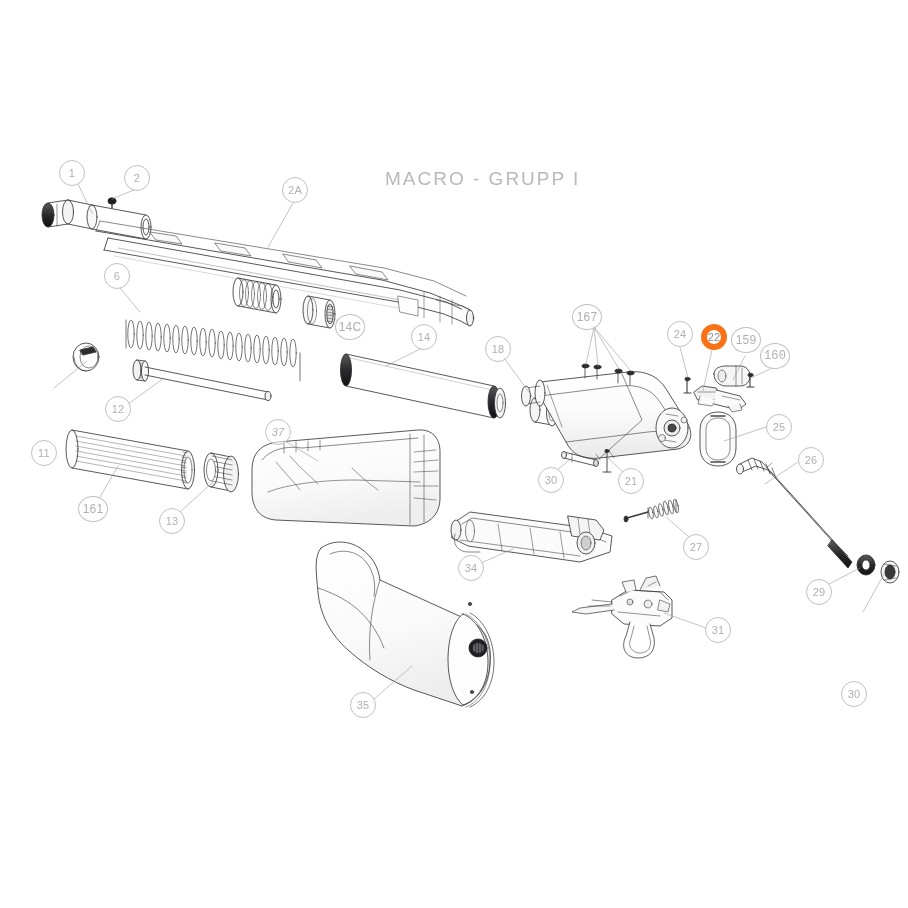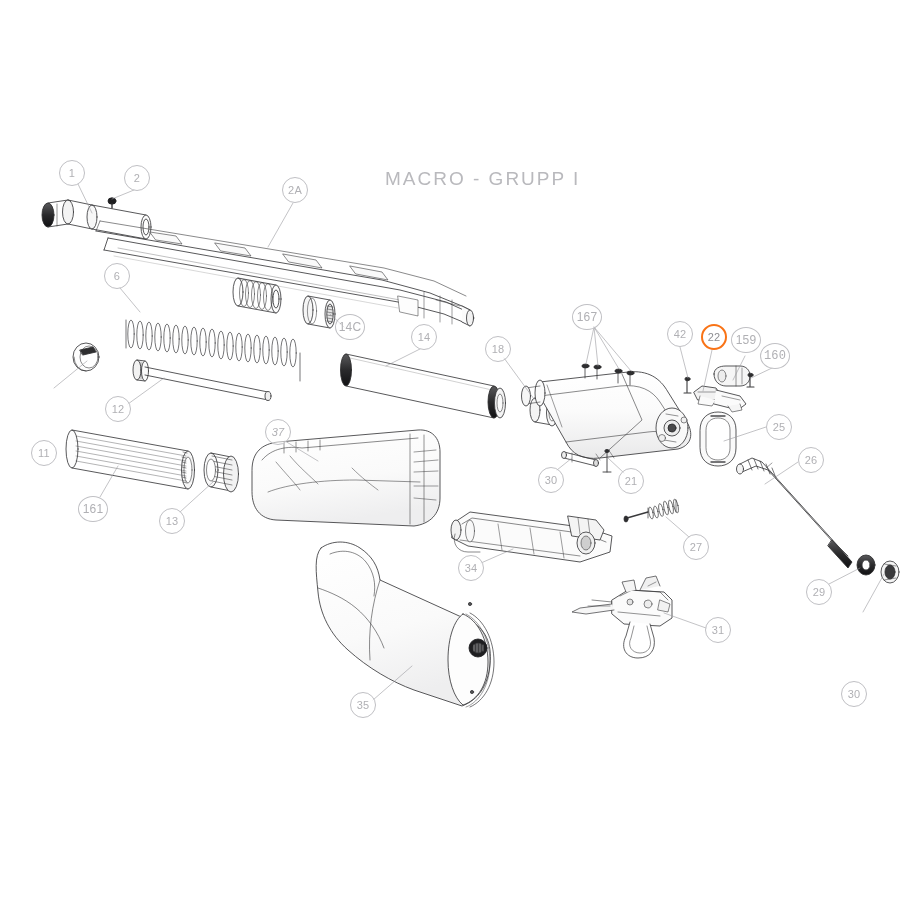--- a/index.html
+++ b/index.html
@@ -33,21 +33,21 @@
     color: #b0b0b4;
     font-size: 11px;
     font-family: "Liberation Sans", sans-serif;
     display: flex; align-items: center; justify-content: center;
     background: rgba(255,255,255,0.55);
     letter-spacing: 0.2px;
     box-sizing: border-box;
     user-select: none;
   }
   .cal.wide { width: 30px; margin-left: -15px; font-size: 12px; }
-  .cal.hl { border: 2px solid #f97316; color: #8e8e92; }
+  .cal.hl { border: 6px solid #f97316; color: #8e8e92; }
 </style>
 </head>
 <body>
 
 <div id="canvas">
 
   <svg id="diagram" viewBox="0 0 908 908">
     <defs>
       <linearGradient id="metal" x1="0" y1="0" x2="0" y2="1">
         <stop offset="0%" stop-color="#ffffff"></stop>
@@ -448,21 +448,21 @@
       <div class="cal" style="left: 117px; top: 276px;">6</div>
       <div class="cal wide" style="left: 350px; top: 327px;">14C</div>
       <div class="cal" style="left: 424px; top: 337px;">14</div>
       <div class="cal" style="left: 498px; top: 349px;">18</div>
       <div class="cal" style="left: 44px; top: 392px; margin-top: 48px;">11</div>
       <div class="cal" style="left: 118px; top: 409px;">12</div>
       <div class="cal wide" style="left: 93px; top: 509px;">161</div>
       <div class="cal" style="left: 172px; top: 521px;">13</div>
       <div class="cal" style="left: 278px; top: 432px; font-style: italic;">37</div>
       <div class="cal wide" style="left: 587px; top: 317px;">167</div>
-      <div class="cal" style="left: 680px; top: 334px;">42</div>
+      <div class="cal" style="left: 680px; top: 334px;">24</div>
       <div class="cal hl" style="left: 714px; top: 337px;">22</div>
       <div class="cal wide" style="left: 746px; top: 340px;">159</div>
       <div class="cal wide" style="left: 775px; top: 356px; font-family: Liberation Mono, monospace;">160</div>
       <div class="cal" style="left: 779px; top: 427px;">25</div>
       <div class="cal" style="left: 811px; top: 460px; text-align: center;">26</div>
       <div class="cal" style="left: 551px; top: 480px;">30</div>
       <div class="cal" style="left: 631px; top: 481px;">21</div>
       <div class="cal" style="left: 696px; top: 547px;">27</div>
       <div class="cal" style="left: 819px; top: 592px;">29</div>
       <div class="cal" style="left: 854px; top: 637px; margin-top: 44px;">30</div>

